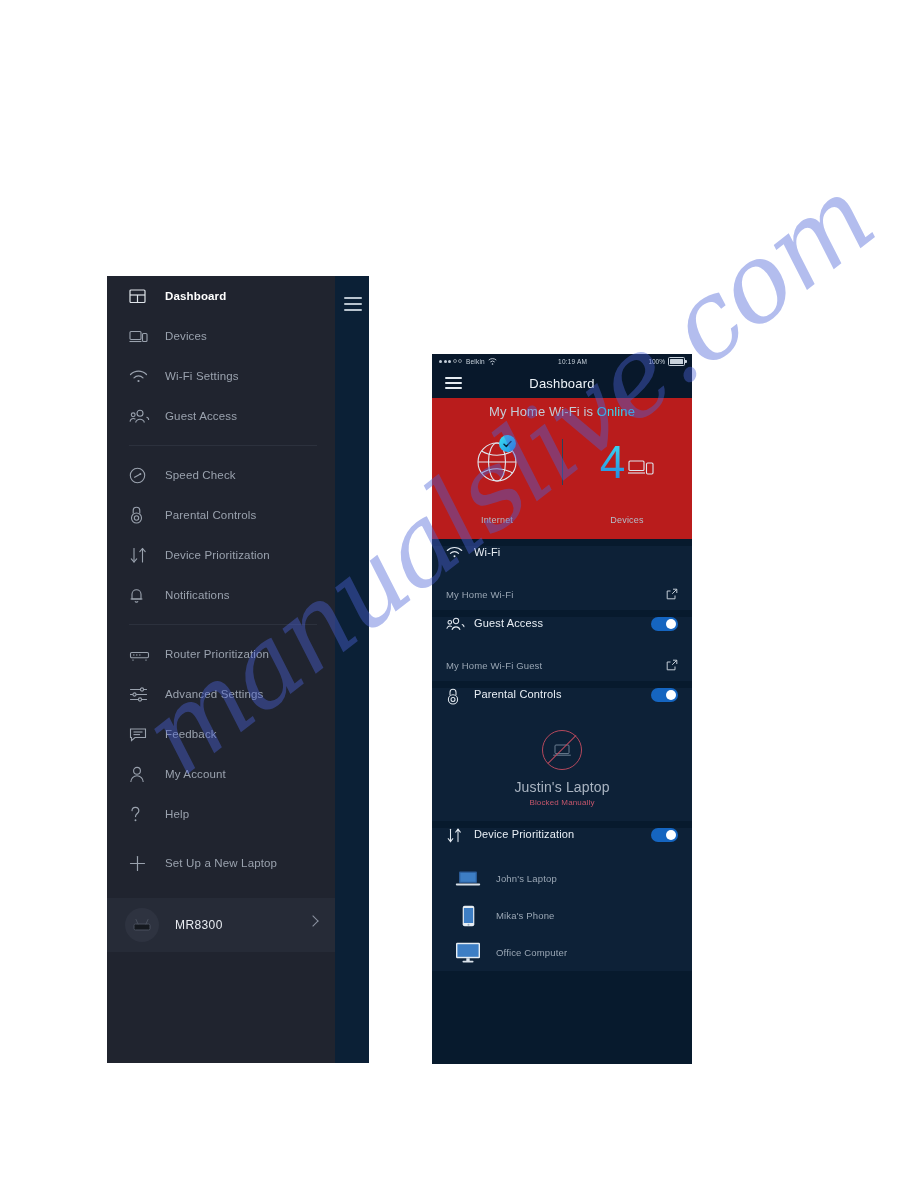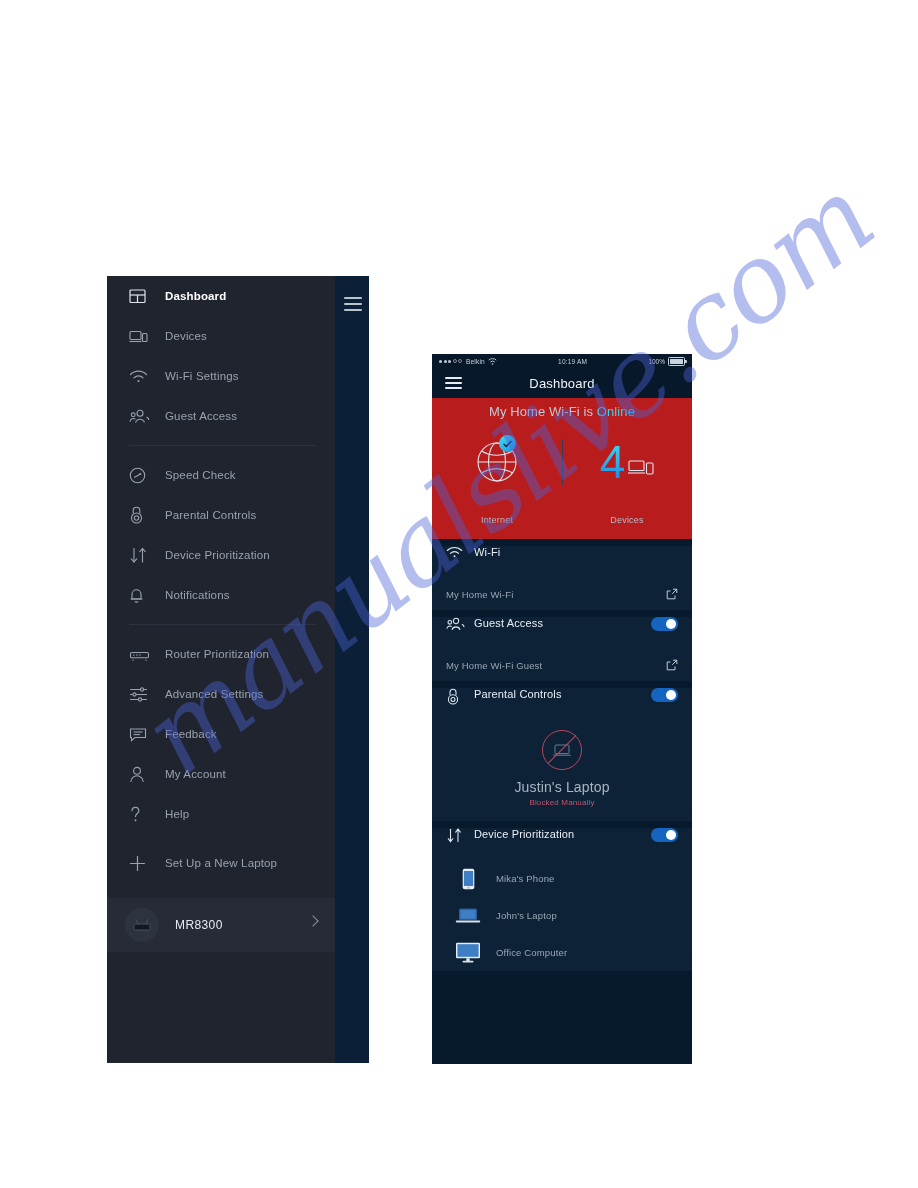--- a/index.html
+++ b/index.html
@@ -590,38 +590,38 @@
           </svg>
       </span>
       <span class="card-title">Device Prioritization</span>
       <span class="toggle">
           <i></i>
         </span>
     </div>
 
     <div class="dp-row">
       <span class="dp-art">
+        <svg width="26" height="17" viewBox="0 0 26 17">
+            <rect x="4" y="1.5" width="18" height="11.5" rx="1" fill="#2a5b96"></rect>
+            <rect x="5.3" y="2.8" width="15.4" height="9" fill="#3d7ec4"></rect>
+            <rect x="0.8" y="13.6" width="24.4" height="1.8" rx=".8" fill="#d9e2ea"></rect>
+          </svg>
+      </span>
+      <span class="dp-name">John's Laptop</span>
+    </div>
+
+    <div class="dp-row">
+      <span class="dp-art">
         <svg width="13" height="22" viewBox="0 0 13 22">
             <rect x="0.7" y="0.8" width="11.6" height="20.4" rx="2" fill="#e6edf3"></rect>
             <rect x="1.9" y="3" width="9.2" height="15" fill="#3d7ec4"></rect>
             <circle cx="6.5" cy="19.7" r="1" fill="#9fb0c0"></circle>
           </svg>
       </span>
       <span class="dp-name">Mika's Phone</span>
-    </div>
-
-    <div class="dp-row">
-      <span class="dp-art">
-        <svg width="26" height="17" viewBox="0 0 26 17">
-            <rect x="4" y="1.5" width="18" height="11.5" rx="1" fill="#2a5b96"></rect>
-            <rect x="5.3" y="2.8" width="15.4" height="9" fill="#3d7ec4"></rect>
-            <rect x="0.8" y="13.6" width="24.4" height="1.8" rx=".8" fill="#d9e2ea"></rect>
-          </svg>
-      </span>
-      <span class="dp-name">John's Laptop</span>
     </div>
 
     <div class="dp-row">
       <span class="dp-art">
         <svg width="26" height="21" viewBox="0 0 26 21">
             <rect x="1" y="0.8" width="24" height="15.4" rx="1.2" fill="#e6edf3"></rect>
             <rect x="2.4" y="2.2" width="21.2" height="12.6" fill="#3d7ec4"></rect>
             <rect x="11.3" y="16.2" width="3.4" height="2.8" fill="#d9e2ea"></rect>
             <rect x="7.5" y="18.8" width="11" height="1.7" rx=".8" fill="#d9e2ea"></rect>
           </svg>

